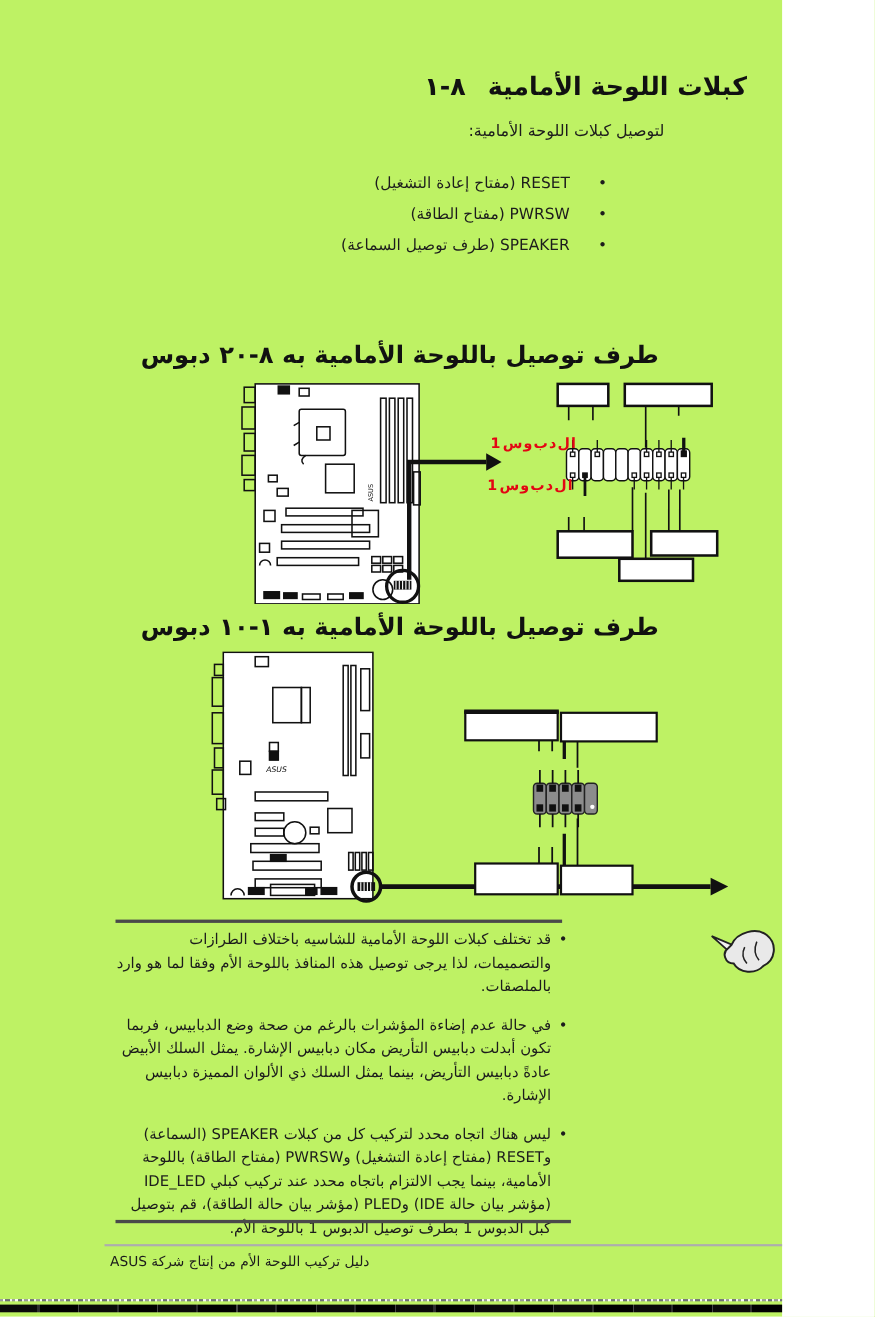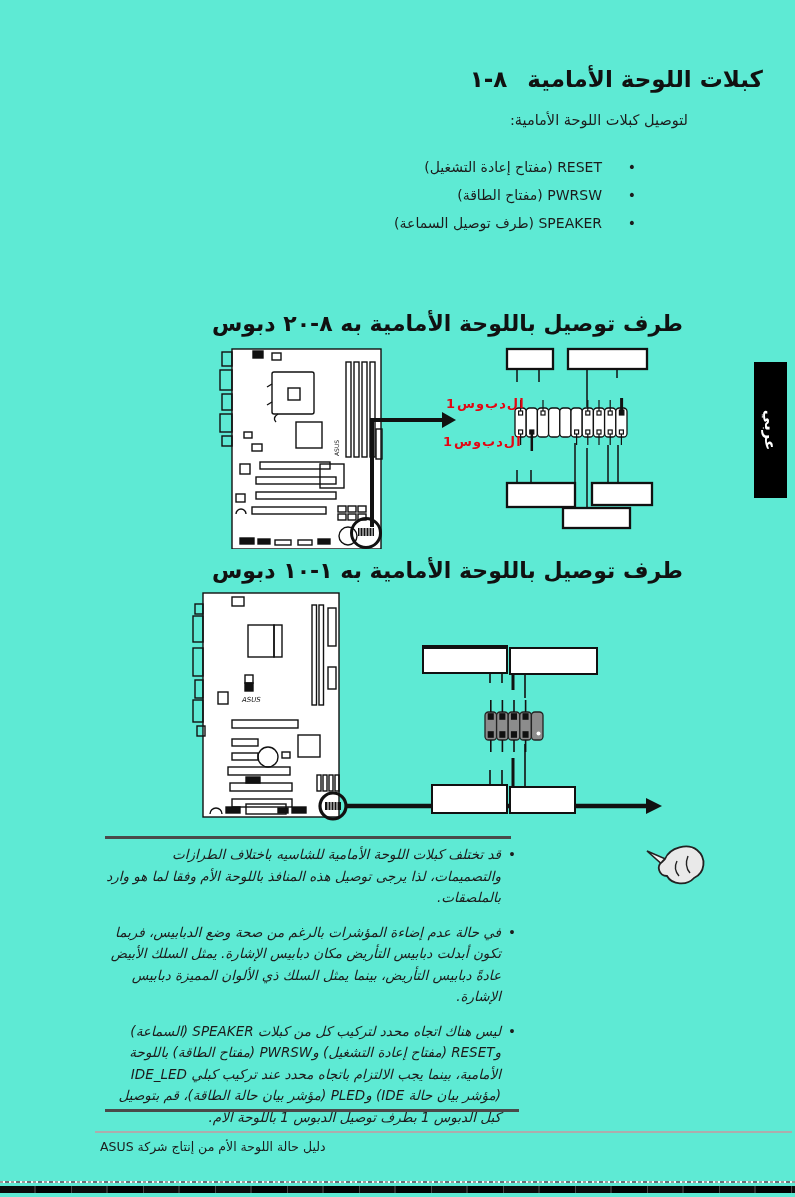--- a/index.html
+++ b/index.html
@@ -1,16 +1,16 @@
 <!DOCTYPE html>
 <html lang="ar"><head>
 <meta charset="utf-8">
 <style>
   html,body{margin:0;padding:0;background:#fff;}
-  #page{position:relative;width:795px;height:1197px;background:#5eead4;overflow:hidden;
+  #page{position:relative;width:711px;height:1197px;background:#bef264;overflow:hidden;
         font-family:"DejaVu Sans","Liberation Sans",sans-serif;color:#1c1c1c;}
 
   
   .title-row{position:absolute;top:66px;right:32px;display:flex;flex-direction:row;
              align-items:baseline;gap:20px;font-weight:bold;font-size:23px;color:#111;}
   .intro{position:absolute;top:112px;right:107px;font-size:14.5px;direction:rtl;}
 
   
   .cable-list{position:absolute;top:153px;right:159px;width:540px;list-style:none;
               margin:0;padding:0;direction:rtl;}
@@ -29,21 +29,21 @@
 
   .pin-label{position:absolute;direction:ltr;display:flex;gap:1px;color:#e30613;
              font-weight:bold;font-size:13px;line-height:14px;}
   #pin-label-top{left:446px;top:397px;}
   #pin-label-bottom{left:443px;top:435px;}
 
   
   .rule{position:absolute;background:#4a4a4a;height:2.5px;}
   #note-rule-top{left:105px;top:836px;width:406px;}
   #note-rule-bottom{left:105px;top:1109px;width:414px;}
-  .notes{position:absolute;left:100px;top:844px;width:414px;direction:rtl;font-style:italic;}
+  .notes{position:absolute;left:100px;top:844px;width:414px;direction:rtl;}
   .notes p{position:relative;margin:0 0 13px 0;padding-right:13px;font-size:13.5px;
            line-height:21.5px;text-align:right;}
   .notes p::before{content:"•";position:absolute;right:-2px;top:0;}
   #hand{left:644px;top:835px;}
 
   
   #footer-rule{left:95px;top:1131px;width:697px;height:2px;background:#adadad;}
   .footer-text{position:absolute;left:100px;top:1139px;font-size:12.5px;direction:rtl;
                display:inline-block;}
 
@@ -354,21 +354,21 @@
     <path d="M33,26 Q29,34 35,41 M44,21 Q40,31 46,38" fill="none" stroke="#222" stroke-width="1.4"></path>
   </svg>
   <div class="notes">
     <p>قد تختلف كبلات اللوحة الأمامية للشاسيه باختلاف الطرازات والتصميمات، لذا يرجى توصيل هذه المنافذ باللوحة الأم وفقا لما هو وارد بالملصقات.</p>
     <p>في حالة عدم إضاءة المؤشرات بالرغم من صحة وضع الدبابيس، فربما تكون أبدلت دبابيس التأريض مكان دبابيس الإشارة. يمثل السلك الأبيض عادةً دبابيس التأريض، بينما يمثل السلك ذي الألوان المميزة دبابيس الإشارة.</p>
     <p>ليس هناك اتجاه محدد لتركيب كل من كبلات SPEAKER (السماعة) وRESET (مفتاح إعادة التشغيل) وPWRSW (مفتاح الطاقة) باللوحة الأمامية، بينما يجب الالتزام باتجاه محدد عند تركيب كبلي IDE_LED (مؤشر بيان حالة IDE) وPLED (مؤشر بيان حالة الطاقة)، قم بتوصيل كبل الدبوس 1 بطرف توصيل الدبوس 1 باللوحة الأم.</p>
   </div>
   <div class="rule" id="note-rule-bottom"></div>
 
   <div class="rule" id="footer-rule"></div>
-  <div class="footer-text">دليل حالة اللوحة الأم من إنتاج شركة ASUS</div>
+  <div class="footer-text">دليل تركيب اللوحة الأم من إنتاج شركة ASUS</div>
 
   <div class="side-tab">
     <span>عربي</span>
   </div>
 
   <div id="speckle"></div>
   <div id="black-bar"></div>
 
 </div>
 

